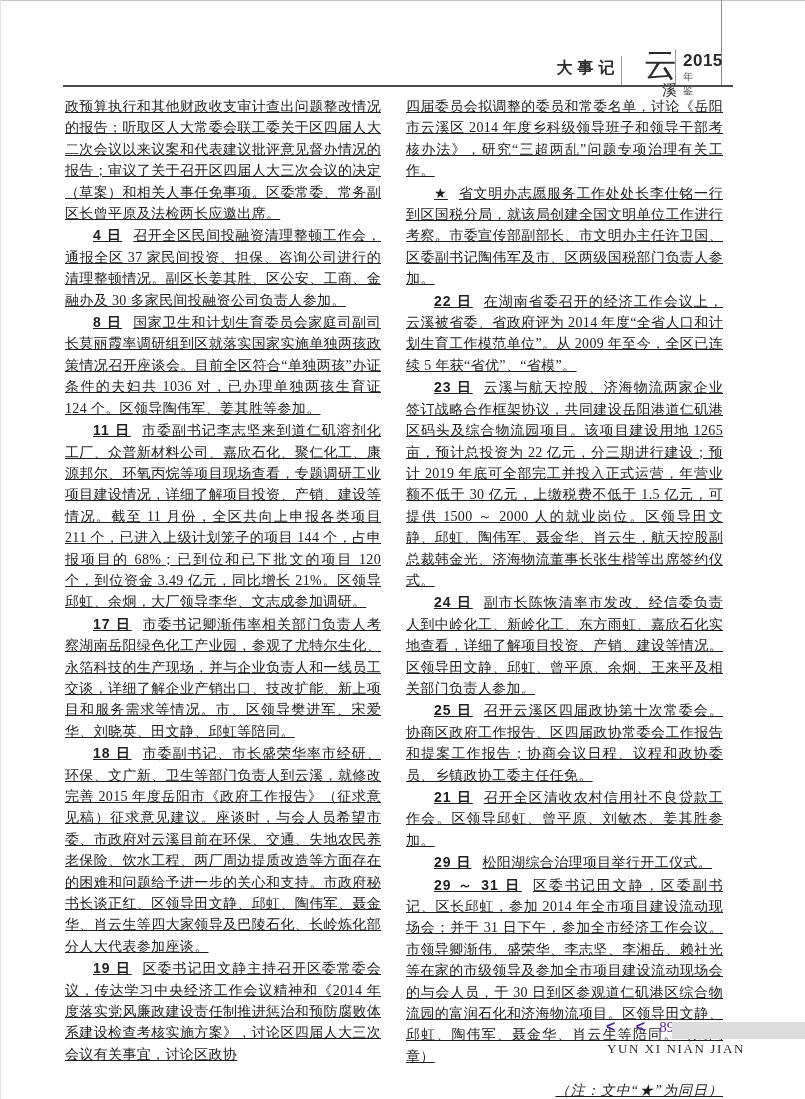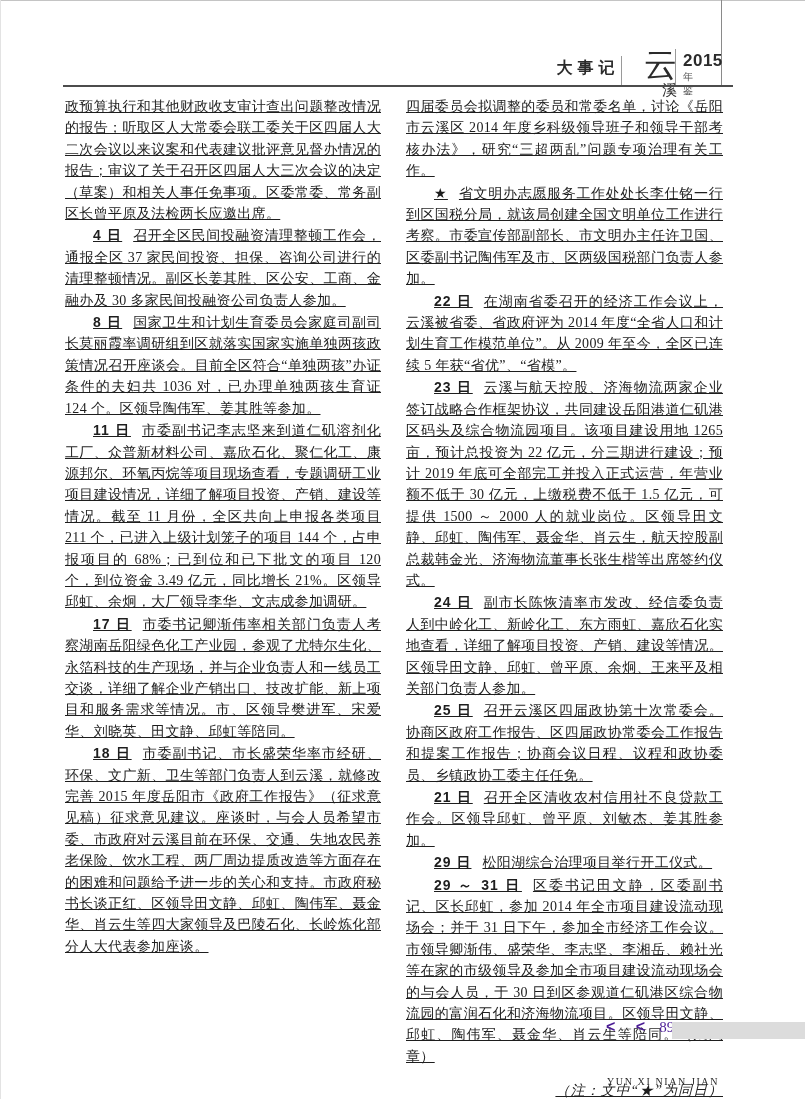--- a/index.html
+++ b/index.html
@@ -47,21 +47,21 @@
   .note-line { margin-top:13px; text-align:right; font-style:italic; letter-spacing:1px; }
 
   
   .footer-pager { position:absolute; left:606px; top:1018px; height:20px;
     font-size:15px; color:#4c1d95; }
   .footer-pager .arrows { font-family:"Liberation Sans","DejaVu Sans",sans-serif;
     font-weight:bold; font-size:16px; letter-spacing:8px; }
   .footer-pager .pagenum { font-size:15px; padding-left:6px; }
   .footer-bar { position:absolute; left:672px; top:1022px; width:133px; height:17px; background:#dcdcdc; }
   .footer-roman { position:absolute; left:607px; top:1041px;
-    font-size:10px; letter-spacing:1.6px; color:#2a2a2a; white-space:nowrap;margin-top:35px; }
+    font-size:13px; letter-spacing:1.6px; color:#2a2a2a; white-space:nowrap; }
 </style>
 </head>
 <body>
 
 <div class="page">
 
   <div class="edge-top"></div>
   <div class="edge-left"></div>
 
   <div class="hdr-tall-divider"></div>
@@ -81,20 +81,21 @@
   <p class="para indent"><b class="entry-date">4 日</b><span class="entry-text">召开全区民间投融资清理整顿工作会，通报全区 37 家民间投资、担保、咨询公司进行的清理整顿情况。副区长姜其胜、区公安、工商、金融办及 30 多家民间投融资公司负责人参加。</span></p>
 
   <p class="para indent"><b class="entry-date">8 日</b><span class="entry-text">国家卫生和计划生育委员会家庭司副司长莫丽霞率调研组到区就落实国家实施单独两孩政策情况召开座谈会。目前全区符合“单独两孩”办证条件的夫妇共 1036 对，已办理单独两孩生育证 124 个。区领导陶伟军、姜其胜等参加。</span></p>
 
   <p class="para indent"><b class="entry-date">11 日</b><span class="entry-text">市委副书记李志坚来到道仁矶溶剂化工厂、众普新材料公司、嘉欣石化、聚仁化工、康源邦尔、环氧丙烷等项目现场查看，专题调研工业项目建设情况，详细了解项目投资、产销、建设等情况。截至 11 月份，全区共向上申报各类项目 211 个，已进入上级计划笼子的项目 144 个，占申报项目的 68%；已到位和已下批文的项目 120 个，到位资金 3.49 亿元，同比增长 21%。区领导邱虹、余炯，大厂领导李华、文志成参加调研。</span></p>
 
   <p class="para indent"><b class="entry-date">17 日</b><span class="entry-text">市委书记卿渐伟率相关部门负责人考察湖南岳阳绿色化工产业园，参观了尤特尔生化、永箔科技的生产现场，并与企业负责人和一线员工交谈，详细了解企业产销出口、技改扩能、新上项目和服务需求等情况。市、区领导樊进军、宋爱华、刘晓英、田文静、邱虹等陪同。</span></p>
 
   <p class="para indent"><b class="entry-date">18 日</b><span class="entry-text">市委副书记、市长盛荣华率市经研、环保、文广新、卫生等部门负责人到云溪，就修改完善 2015 年度岳阳市《政府工作报告》（征求意见稿）征求意见建议。座谈时，与会人员希望市委、市政府对云溪目前在环保、交通、失地农民养老保险、饮水工程、两厂周边提质改造等方面存在的困难和问题给予进一步的关心和支持。市政府秘书长谈正红、区领导田文静、邱虹、陶伟军、聂金华、肖云生等四大家领导及巴陵石化、长岭炼化部分人大代表参加座谈。</span></p>
 
+  <p class="para indent"><b class="entry-date">19 日</b><span class="entry-text">区委书记田文静主持召开区委常委会议，传达学习中央经济工作会议精神和《2014 年度落实党风廉政建设责任制推进惩治和预防腐败体系建设检查考核实施方案》，讨论区四届人大三次会议有关事宜，讨论区政协</span></p>
 </div>
   <div id="right-col" class="col col-right">
   <p class="para"><span class="entry-text">四届委员会拟调整的委员和常委名单，讨论《岳阳市云溪区 2014 年度乡科级领导班子和领导干部考核办法》，研究“三超两乱”问题专项治理有关工作。</span></p>
 
   <p class="para indent"><b class="entry-date">★</b><span class="entry-text">省文明办志愿服务工作处处长李仕铭一行到区国税分局，就该局创建全国文明单位工作进行考察。市委宣传部副部长、市文明办主任许卫国、区委副书记陶伟军及市、区两级国税部门负责人参加。</span></p>
 
 
   <p class="para indent"><b class="entry-date">22 日</b><span class="entry-text">在湖南省委召开的经济工作会议上，云溪被省委、省政府评为 2014 年度“全省人口和计划生育工作模范单位”。从 2009 年至今，全区已连续 5 年获“省优”、“省模”。</span></p>
 
   <p class="para indent"><b class="entry-date">23 日</b><span class="entry-text">云溪与航天控股、济海物流两家企业签订战略合作框架协议，共同建设岳阳港道仁矶港区码头及综合物流园项目。该项目建设用地 1265 亩，预计总投资为 22 亿元，分三期进行建设；预计 2019 年底可全部完工并投入正式运营，年营业额不低于 30 亿元，上缴税费不低于 1.5 亿元，可提供 1500 ～ 2000 人的就业岗位。区领导田文静、邱虹、陶伟军、聂金华、肖云生，航天控股副总裁韩金光、济海物流董事长张生楷等出席签约仪式。</span></p>

